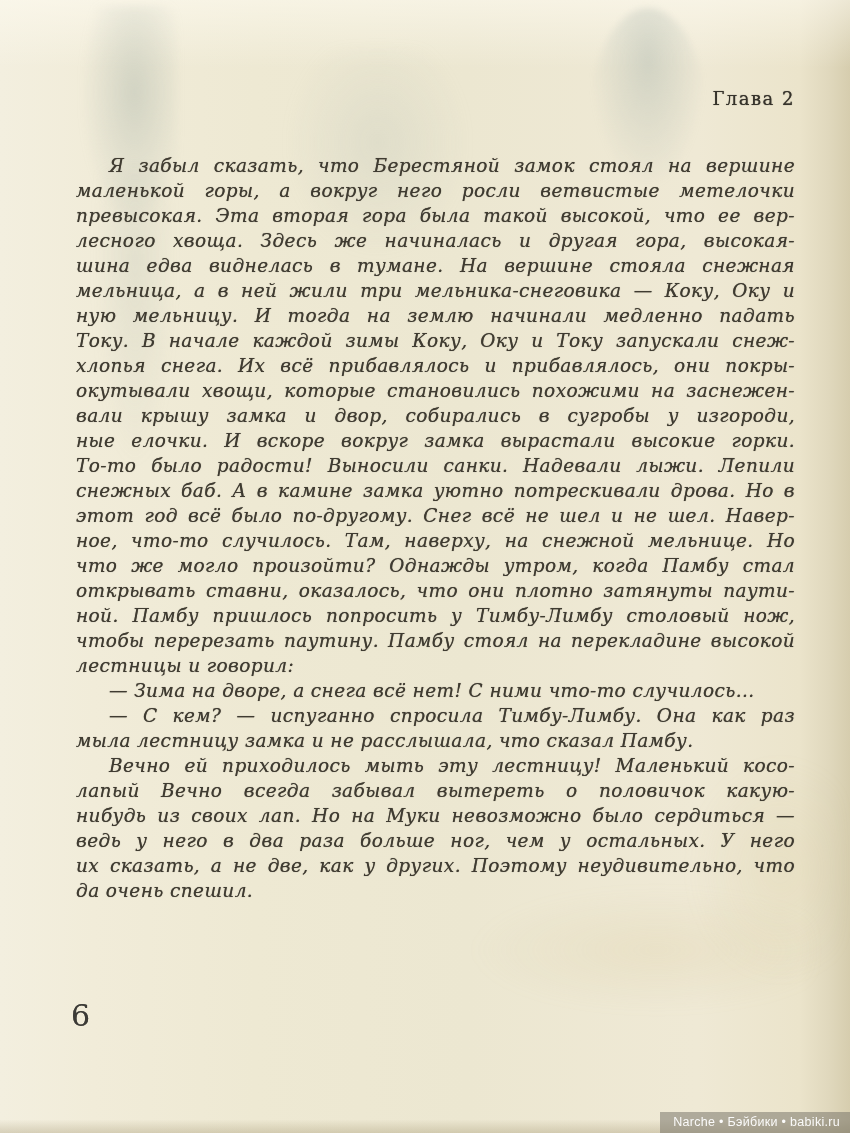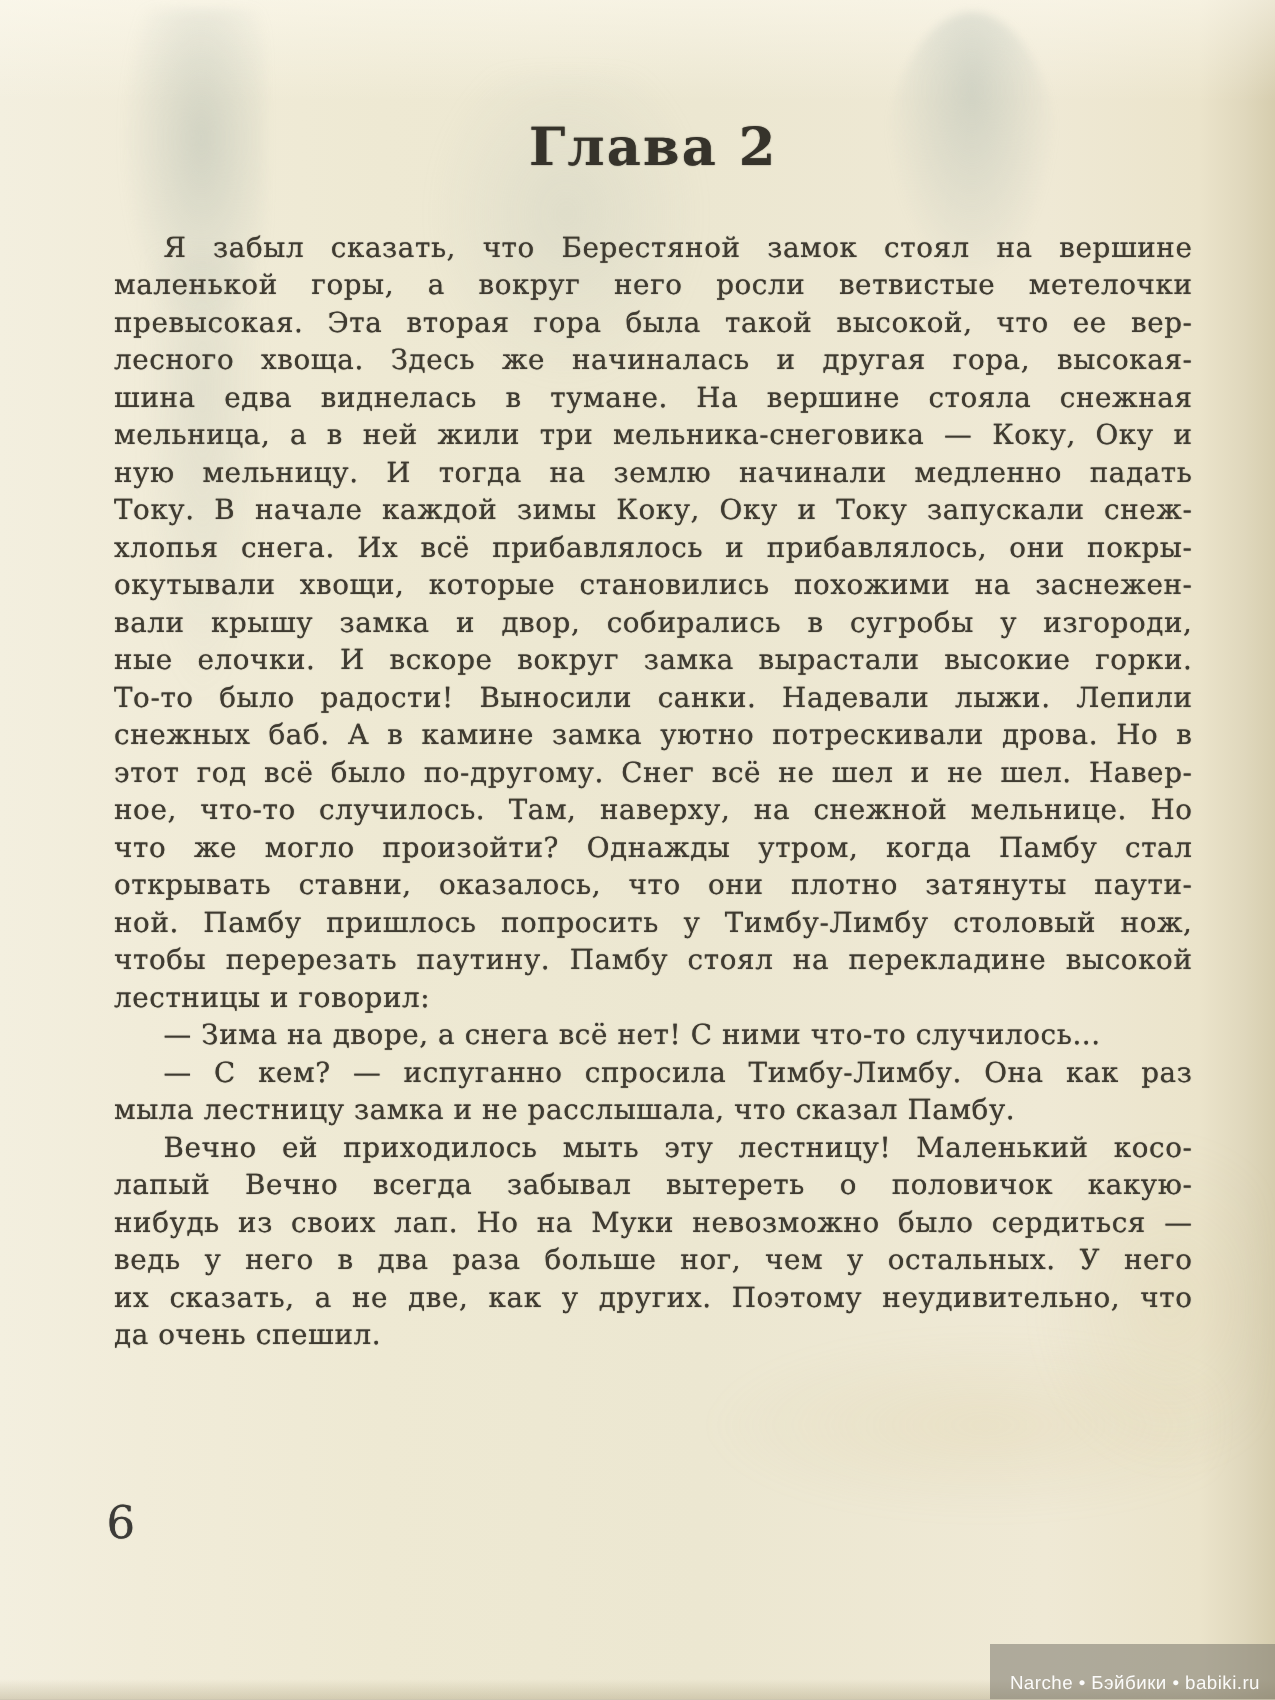--- a/index.html
+++ b/index.html
@@ -52,47 +52,48 @@
 
   .text-block {
     position:absolute; left:76px; top:86px; width:719px;
     color:#3f3b31;
     font-size:18.5px;
     line-height:25px;
     letter-spacing:0.4px;
   }
   .heading {
     margin:0 0 42px 0;
-    text-align:center;
-    font-size:35px;
-    font-weight:700;
+    text-align:right;
+    font-size:18px;
+    font-weight:400;
     letter-spacing:1.5px;
     color:#36332b;
     text-shadow:0 0 0.8px rgba(54,51,43,0.9);
   }
   .para { margin:0; }
   .line {
     height:25px;
     overflow:hidden;
     text-align:justify;
     text-align-last:justify;
     text-shadow:0 0 0.7px rgba(63,59,49,0.85);
+    font-style:italic;
   }
   .line.end { text-align-last:left; }
   .line.first { text-indent:33px; }
 
   .page-number {
     position:absolute; left:71px; top:998px;
     font-size:30px; color:#3c3b37;
     text-shadow:0 0 0.6px rgba(60,59,55,0.8);
   }
   .watermark {
     position:absolute; right:0; bottom:0;
     height:21px; line-height:21px;
-    padding:16px 10px 0 13px;
+    padding:0 10px 0 13px;
     background:rgba(122,119,107,0.55);
     color:rgba(255,255,255,0.95);
     font-family:"Liberation Sans","DejaVu Sans",sans-serif;
     font-size:12.5px;
     letter-spacing:0.3px;
   }
 </style>
 </head>
 <body>
 

